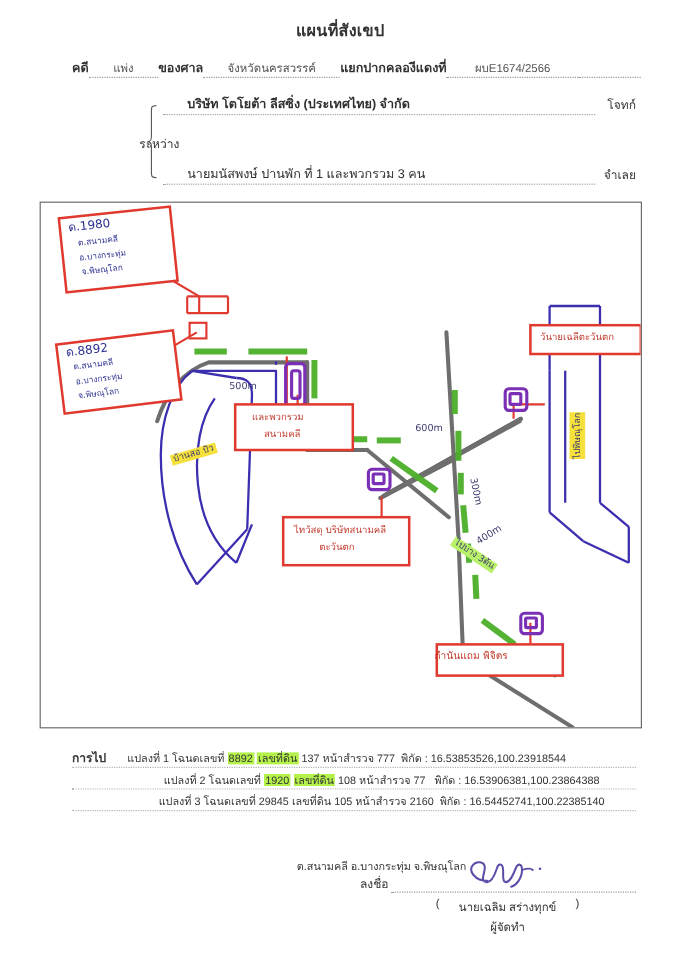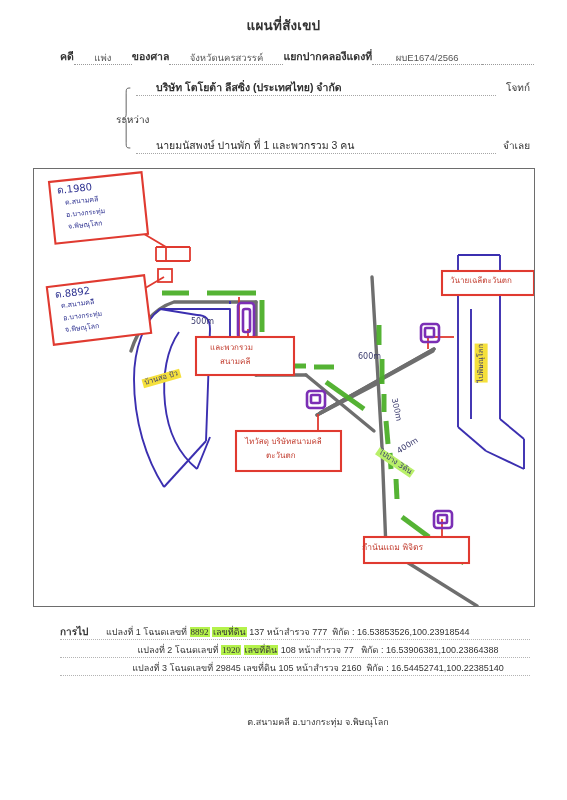--- a/index.html
+++ b/index.html
@@ -76,21 +76,21 @@
 
   
   .parcels{position:absolute;left:60px;top:622px;width:470px;}
   .p-row{
     display:flex;align-items:flex-end;height:17px;
     border-bottom:1px dotted #b4b4b4;font-size:9px;color:#333;
   }
   .p-lead{width:42px;font-weight:bold;font-size:10px;}
   .p-text{flex:1;padding-left:4px;white-space:nowrap;}
   .p-indent{padding-left:46px;text-align:center;}
-  .mark-green{background:#b4f24b;padding:0 1px;font-family:Liberation Serif, serif;}
+  .mark-green{background:#b4f24b;padding:0 1px;}
 
   
   .sign-wrap{position:absolute;left:300px;top:726px;width:230px;}
   .sign-line{display:flex;align-items:flex-end;height:18px;position:relative;}
   .sign-label{font-size:10px;color:#333;white-space:nowrap;}
   .sign-dots{flex:1;border-bottom:1px dotted #9a9a9a;height:13px;margin-left:2px;}
   .signature-glyph{
     position:absolute;left:72px;top:-12px;width:100px;height:26px;
   }
   .sign-name{
@@ -260,21 +260,21 @@
     <div class="hw hw-red" style="left:186px;top:188px;font-size:8px;">สนามคลี</div>
 
     <div class="hw hw-red" style="left:211px;top:268px;font-size:8px;">ไทวัสดุ บริษัทสนามคลี</div>
     <div class="hw hw-red" style="left:232px;top:282px;font-size:8px;">ตะวันตก</div>
 
     <div class="hw hw-red" style="left:416px;top:107px;font-size:8px;">วันายเฉลีตะวันตก</div>
 
     <div class="hw hw-red" style="left:328px;top:374px;font-size:8.5px;">กำนันแถม พิจิตร</div>
 
     <div class="hw hw-dark" style="left:157px;top:112px;font-size:8px;margin-top:36px;">500m</div>
-    <div class="hw hw-dark" style="left:288px;top:183px;font-size:8px;padding-left:36px;">600m</div>
+    <div class="hw hw-dark" style="left:276px;top:183px;font-size:8px;padding-left:36px;">600m</div>
     <div class="hw hw-dark" style="left:351px;top:236px;font-size:8px;transform:rotate(78deg);">300m</div>
     <div class="hw hw-dark" style="left:362px;top:272px;font-size:8px;transform:rotate(-32deg);">400m</div>
 
     <div class="hw hw-dark hl-yellow" style="left:108px;top:205px;font-size:7.5px;transform:rotate(-16deg);">บ้านสอ ปัว</div>
     <div class="hw hw-dark hl-yellow" style="left:441px;top:175px;font-size:7.5px;writing-mode:vertical-rl;transform:rotate(180deg);">ไปพิษณุโลก</div>
     <div class="hw hw-dark hl-green" style="left:340px;top:289px;font-size:7.5px;transform:rotate(34deg);">ไปบาง 3ต้น</div>
   </div>
 
   <div class="parcels">
 
@@ -316,14 +316,31 @@
         &nbsp;<span>พิกัด :</span>
         <span>16.54452741,100.22385140</span>
       </span>
     </div>
 
     <div class="p-row" style="border-bottom:none;margin-top:36px;">
       <span class="p-text p-indent">ต.สนามคลี อ.บางกระทุ่ม จ.พิษณุโลก</span>
     </div>
   </div>
 
+  <div class="sign-wrap">
+    <div class="sign-line">
+      <span class="sign-label">ลงชื่อ</span>
+      <span class="sign-dots"></span>
+      <svg class="signature-glyph" viewBox="0 0 100 26">
+        <path d="M34 20 C24 20, 18 12, 22 7 C25 3, 32 4, 32 9 C32 14, 28 20, 33 21 C37 22, 40 16, 42 10 C43 6, 46 5, 47 9 C48 14, 46 20, 49 21 C53 22, 56 14, 58 9 C60 5, 63 6, 63 11 C63 18, 58 24, 54 25" fill="none" stroke="#5b4ea8" stroke-width="1.7" stroke-linecap="round"></path>
+        <path d="M63 11 C66 10, 70 9, 72 11" fill="none" stroke="#5b4ea8" stroke-width="1.5" stroke-linecap="round"></path>
+        <circle cx="78" cy="10" r="1.1" fill="#5b4ea8"></circle>
+      </svg>
+    </div>
+    <div class="sign-name">
+      <span>(</span>
+      <span>นายเฉลิม สร่างทุกข์</span>
+      <span>)</span>
+    </div>
+    <div class="sign-role">ผู้จัดทำ</div>
+  </div>
 
 </div>
 
 </body></html>

